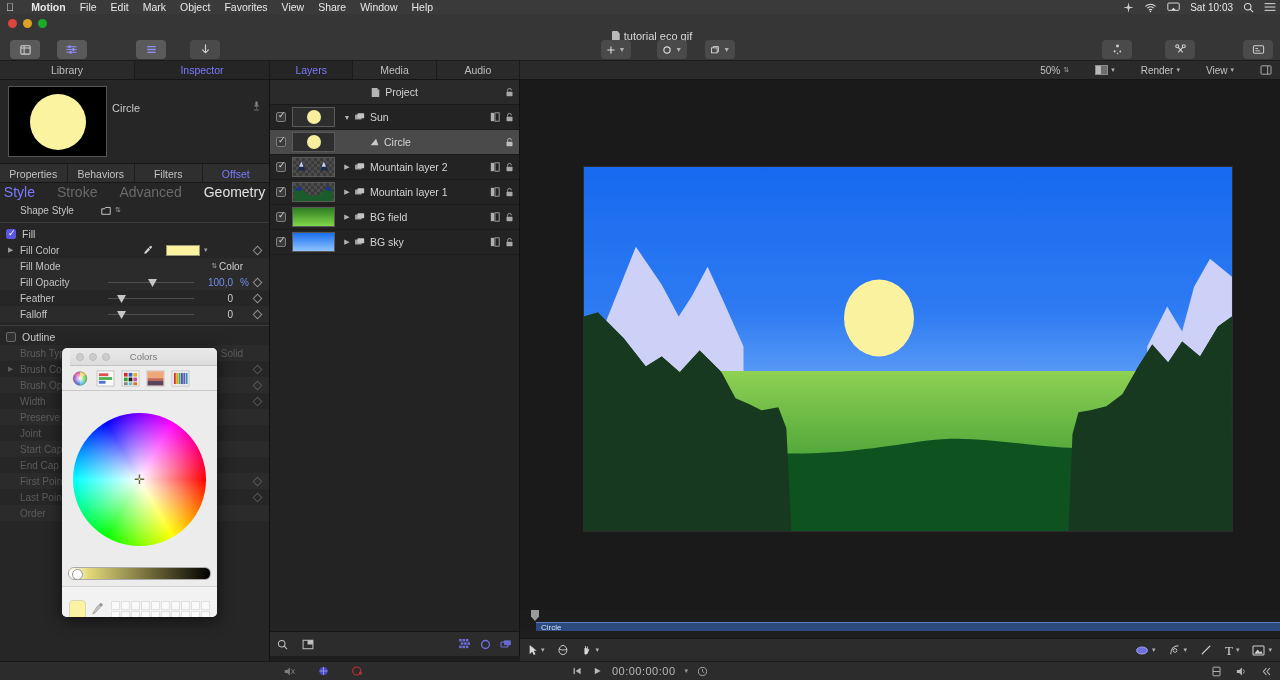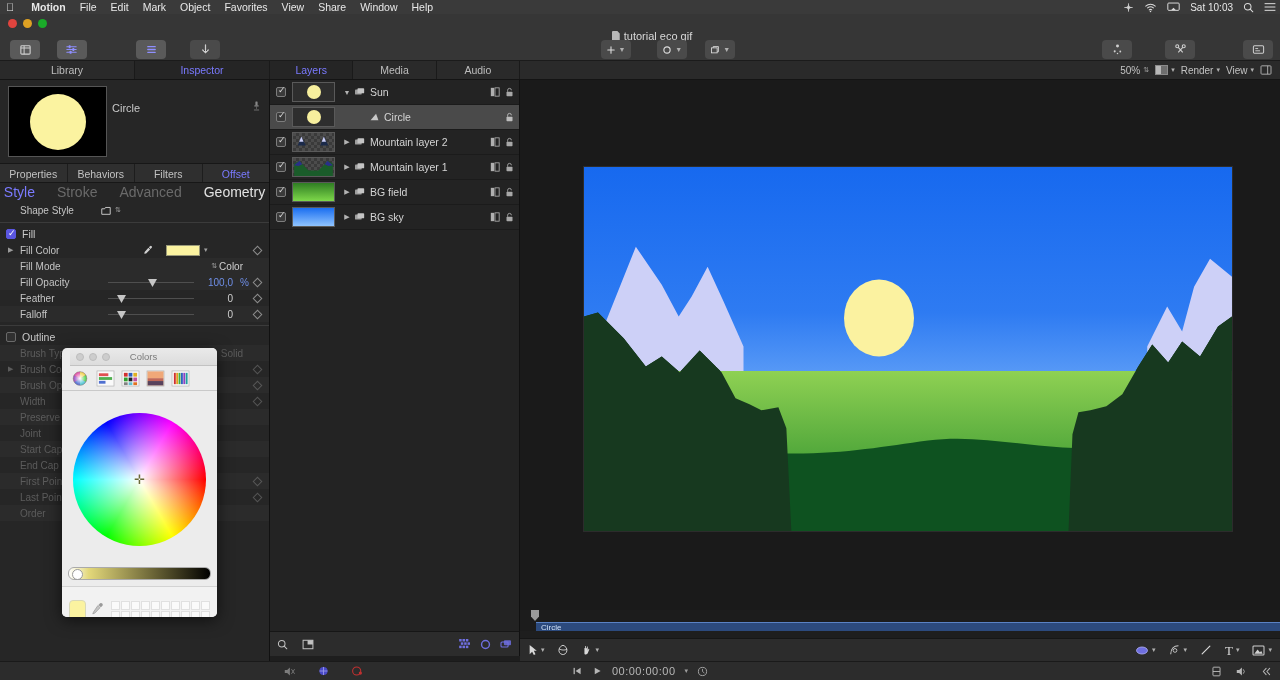--- a/index.html
+++ b/index.html
@@ -274,21 +274,21 @@
     background:#2c2c2c; border-top:1px solid #161616; border-right:1px solid #111;
     display:flex; align-items:center; padding:0 7px;
   }
   .lf-right { margin-left:auto; display:flex; gap:9px; align-items:center; }
 
   
   .canvasbar {
     position:absolute; top:61px; left:520px; width:760px; height:19px;
     background:#2a2a2a; border-bottom:1px solid #141414;
     display:flex; align-items:center; justify-content:flex-end;
-    gap:6px; padding-right:8px; font-size:10px; color:#c2c2c2;
+    gap:26px; padding-right:8px; font-size:10px; color:#c2c2c2;
   }
   .cb-item { display:flex; align-items:center; gap:3px; }
   .canvas-area {
     position:absolute; top:80px; left:520px; width:760px; height:530px;
     background:#1a1a1a;
   }
   .stage {
     position:absolute; left:63px; top:86px; width:650px; height:366px;
     border:1px solid #2c2c2c; overflow:hidden; background:#000;
   }
@@ -809,20 +809,35 @@
   </div>
 
   <div class="layerstabs">
     <div class="tab active">Layers</div>
     <div class="tab">Media</div>
     <div class="tab">Audio</div>
   </div>
 
   <div class="layers">
 
+    <div class="lrow project">
+      <span style="display:flex;align-items:center;gap:5px">
+        <svg class="ico-svg" viewBox="0 0 12 14" style="width:9px;height:11px">
+            <path d="M1 1h7l3 3v9H1z" fill="#b4b4b4"></path>
+            <path d="M8 1v3h3" fill="#8a8a8a"></path>
+          </svg>
+        <span>Project</span>
+      </span>
+      <span class="lright">
+        <svg class="ico-svg" viewBox="0 0 12 14" style="width:9px;height:11px">
+            <path d="M3.5 6V4a2.5 2.5 0 0 1 5 0" fill="none" stroke="#a8a8a8" stroke-width="1.2"></path>
+            <rect x="2" y="6" width="8" height="6" rx="1" fill="#a8a8a8"></rect>
+          </svg>
+      </span>
+    </div>
 
     <div class="lrow">
       <span class="lcheck">
           <span class="lcb"></span>
         </span>
       <span class="lthumb th-sun">
           <i></i>
         </span>
       <span class="ldisc">▼</span>
       <span class="licon">

